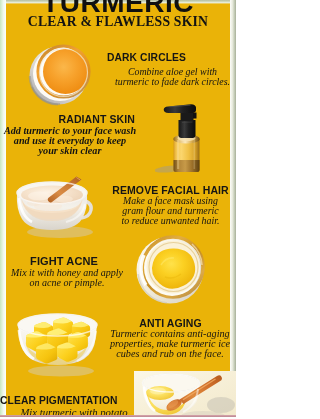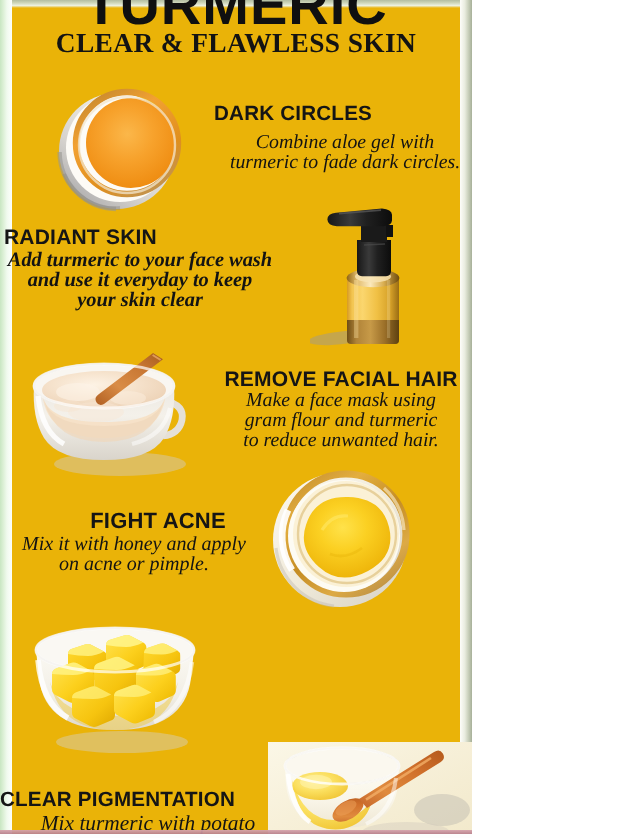--- a/index.html
+++ b/index.html
@@ -78,21 +78,21 @@
     <path d="M1.8 32 A28.8 28.8 0 0 0 30 60.5" fill="none" stroke="#9a9792" stroke-width="2.2" opacity=".6"></path>
     <path d="M4 43 A28 28 0 0 0 32 60" fill="none" stroke="#8e8b86" stroke-width="1.9" opacity=".45"></path>
   </svg>
 
   <div class="hd" style="left:107px;top:52px;width:131px;text-align:left;font-size:10.3px;">DARK CIRCLES</div>
   <div class="bd" style="left:107px;top:67px;width:131px;font-size:9.9px;line-height:10.2px;">
     <div>Combine aloe gel with</div>
     <div>turmeric to fade dark circles.</div>
   </div>
 
-  <div class="hd" style="left:2px;top:113px;width:133px;text-align:left;font-size:10.5px;">RADIANT SKIN</div>
+  <div class="hd" style="left:2px;top:113px;width:133px;text-align:right;font-size:10.5px;">RADIANT SKIN</div>
   <div class="bd" style="left:1px;top:126px;width:138px;font-size:10.2px;line-height:10.1px;font-weight:bold;">
     <div>Add turmeric to your face wash</div>
     <div>and use it everyday to keep</div>
     <div>your skin clear</div>
   </div>
 
   <svg class="photo" style="left:155px;top:102px;" width="62" height="78" viewBox="0 0 62 78">
     <defs>
       <linearGradient id="pb-body" x1="0%" y1="0%" x2="100%" y2="0%">
         <stop offset="0%" stop-color="#d79b23"></stop>
@@ -192,21 +192,21 @@
     <ellipse cx="40" cy="17" rx="35" ry="11" fill="none" stroke="#ffffff" stroke-width="1.4" opacity=".7"></ellipse>
   </svg>
 
   <div class="hd" style="left:105px;top:184px;width:131px;text-align:center;font-size:10.5px;">REMOVE FACIAL HAIR</div>
   <div class="bd" style="left:105px;top:196px;width:131px;font-size:9.9px;line-height:10.2px;">
     <div>Make a face mask using</div>
     <div>gram flour and turmeric</div>
     <div>to reduce unwanted hair.</div>
   </div>
 
-  <div class="hd" style="left:0;top:255px;width:128px;text-align:center;font-size:11px;margin-left:15px;">FIGHT ACNE</div>
+  <div class="hd" style="left:0;top:255px;width:128px;text-align:center;font-size:11px;">FIGHT ACNE</div>
   <div class="bd" style="left:0;top:268px;width:134px;font-size:10px;line-height:10.1px;">
     <div>Mix it with honey and apply</div>
     <div>on acne or pimple.</div>
   </div>
 
   <svg class="photo" style="left:132px;top:233px;" width="84" height="76" viewBox="0 0 84 76">
     <defs>
       <linearGradient id="yb-rim" x1="15%" y1="0%" x2="85%" y2="100%">
         <stop offset="0%" stop-color="#c99331"></stop>
         <stop offset="22%" stop-color="#e3ae3f"></stop>
@@ -293,20 +293,26 @@
     <path d="M33 26.5 q0 -2.2 2.2 -3 l7.4 -2.8 q2.2 -.8 4 .3 l6.8 3.6 q-4.7 2.4 -9 2.4 q-5.5 0 -11.4 -.5 z" fill="#fff68d" opacity=".8"></path>
     <path d="M54 29.5 q0 -2 2 -2.8 l6.6 -2.5 q1.9 -.7 3.6 .2 l6 3.2 q-4.4 2.2 -8.4 2.2 q-5 0 -9.8 -.3 z" fill="#fff487" opacity=".7"></path>
     <path d="M22 41 q0 -2.1 2.1 -2.9 l7 -2.6 q2.1 -.8 3.9 .2 l6.6 3.5 q-4.6 2.3 -8.8 2.3 q-5.3 0 -10.8 -.5 z" fill="#fff487" opacity=".65"></path>
     <path d="M43 40 q0 -2 2 -2.8 l6.8 -2.5 q1.9 -.7 3.7 .2 l6.2 3.3 q-4.5 2.3 -8.6 2.3 q-5.2 0 -10.1 -.5 z" fill="#fff68d" opacity=".65"></path>
 
     <path d="M5 22 q2 22 15 29" fill="none" stroke="#ffffff" stroke-width="2.8" opacity=".8"></path>
     <path d="M82 23 q-3 23 -19 30" fill="none" stroke="#ffffff" stroke-width="2.2" opacity=".55"></path>
     <ellipse cx="43.5" cy="17" rx="39.5" ry="11" fill="none" stroke="#ffffff" stroke-width="1.5" opacity=".7"></ellipse>
   </svg>
 
+  <div class="hd" style="left:105px;top:317px;width:131px;text-align:center;font-size:10.5px;">ANTI AGING</div>
+  <div class="bd" style="left:104px;top:329px;width:132px;font-size:10.2px;line-height:10.1px;">
+    <div>Turmeric contains anti-aging</div>
+    <div>properties, make turmeric ice</div>
+    <div>cubes and rub on the face.</div>
+  </div>
 
   <svg class="photo" style="left:133px;top:371px;" width="103" height="48" viewBox="0 0 103 48">
     <defs>
       <linearGradient id="pg-bg" x1="0%" y1="0%" x2="100%" y2="100%">
         <stop offset="0%" stop-color="#fbf7e7"></stop>
         <stop offset="45%" stop-color="#f7f0d9"></stop>
         <stop offset="100%" stop-color="#f2e9cb"></stop>
       </linearGradient>
       <linearGradient id="pg-glass" x1="0%" y1="0%" x2="0%" y2="100%">
         <stop offset="0%" stop-color="#fdfcf5"></stop>

